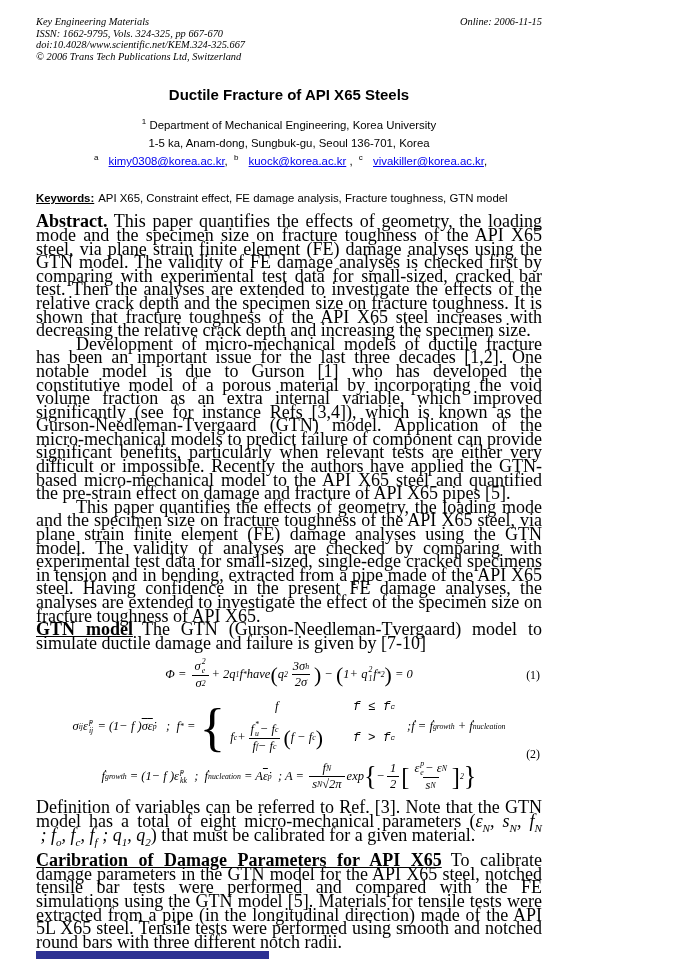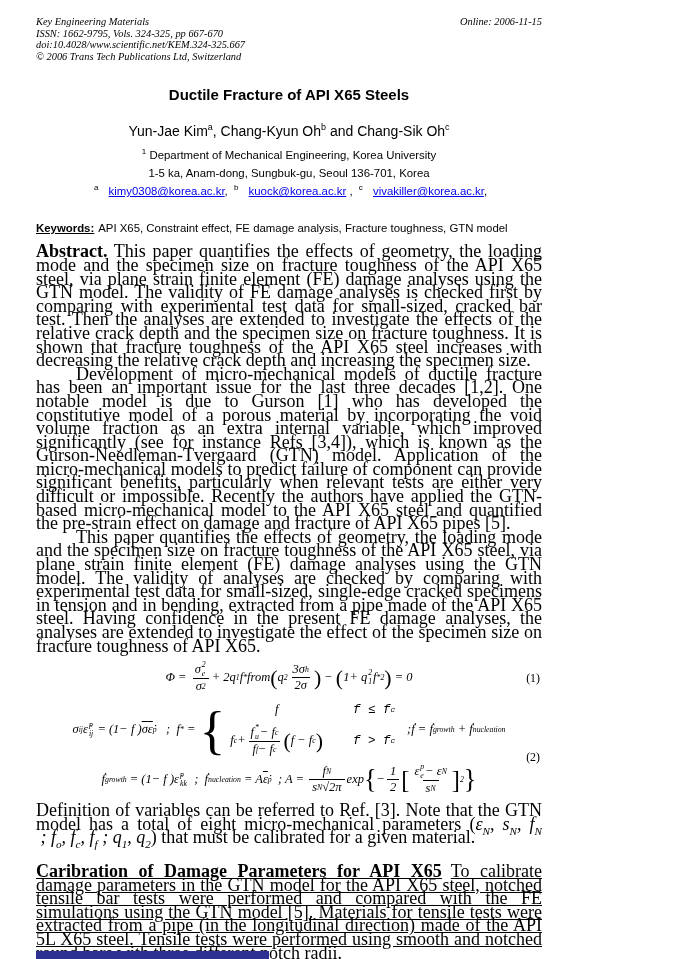--- a/index.html
+++ b/index.html
@@ -32,21 +32,21 @@
   .kw-label{font-weight:bold; text-decoration:underline; margin-right:4px;}
   
   .body-par{font-size:18px; line-height:13.6px; text-align:justify; margin:0;}
   .abstract{margin-top:11px;}
   .lbl-b{font-weight:bold;}
   .sec-h{font-size:11.9px; font-weight:bold; line-height:13.6px; margin-top:8px;}
   .sec-h2{margin-top:10px;}
   .indent{text-indent:40px;}
   .lbl-u{font-weight:bold; text-decoration:underline; margin-right:9px;}
   .defs{margin-top:8px;}
-  .calib{margin-top:20px;text-decoration:underline;}
+  .calib{margin-top:12px;}
   
   .eq-wrap{position:relative; font-size:12.5px; font-style:italic;
            font-family:"Liberation Serif", serif; margin-top:8px;}
   .eq-row{display:flex; justify-content:center; align-items:center; min-height:30px;}
   .eq2 .eq-row{margin-bottom:6px;}
   .eq-num{position:absolute; right:2px; top:50%; transform:translateY(-50%);
           font-style:normal; font-size:11.9px;}
   .eq2-num{top:58%;}
   .mt{white-space:pre;}
   sub,sup{font-size:0.62em; line-height:0;}
@@ -82,23 +82,20 @@
       <div>doi:10.4028/www.scientific.net/KEM.324-325.667</div>
       <div>© 2006 Trans Tech Publications Ltd, Switzerland</div>
     </div>
     <div class="hdr-right">Online: 2006-11-15</div>
   </div>
 
   <div class="title">
     <div>Ductile Fracture of API X65 Steels</div>
   </div>
 
-  <div class="authors">
-    <span>Yun-Jae Kim</span><sup>a</sup><span>, Chang-Kyun Oh</span><sup>b</sup><span> and Chang-Sik Oh</span><sup>c</sup>
-  </div>
 
   <div class="affil">
     <div><sup>1</sup><span> Department of Mechanical Engineering, Korea University</span></div>
     <div>1-5 ka, Anam-dong, Sungbuk-gu, Seoul 136-701, Korea</div>
   </div>
 
   <div class="emails">
     <span class="email-part"><sup>a </sup><a>kimy0308@korea.ac.kr</a><span>, </span></span><span class="email-part"><sup>b </sup><a>kuock@korea.ac.kr</a><span> , </span></span><span class="email-part"><sup>c </sup><a>vivakiller@korea.ac.kr</a><span>,</span></span>
   </div>
 
@@ -106,20 +103,23 @@
     <span class="kw-label">Keywords:</span><span>API X65, Constraint effect, FE damage analysis, Fracture toughness, GTN model</span>
   </div>
 
   <p class="body-par abstract">
     <span class="lbl-b">Abstract.</span><span> This paper quantifies the effects of geometry, the loading mode and the specimen size on fracture toughness of the API X65 steel, via plane strain finite element (FE) damage analyses using the GTN model.  The validity of FE damage analyses is checked first by comparing with experimental test data for small-sized, cracked bar test. Then the analyses are extended to investigate the effects of the relative crack depth and the specimen size on fracture toughness.  It is shown that fracture toughness of the API X65 steel increases with decreasing the relative crack depth and increasing the specimen size.</span>
   </p>
 
   <p class="body-par indent">Development of micro-mechanical models of ductile fracture has been an important issue for the last three decades [1,2].  One notable model is due to Gurson [1] who has developed the constitutive model of a porous material by incorporating the void volume fraction as an extra internal variable, which improved significantly (see for instance Refs [3,4]), which is known as the Gurson-Needleman-Tvergaard (GTN) model. Application of the micro-mechanical models to predict failure of component can provide significant benefits, particularly when relevant tests are either very difficult or impossible. Recently the authors have applied the GTN-based micro-mechanical model to the API X65 steel and quantified the pre-strain effect on damage and fracture of API X65 pipes [5].</p>
   <p class="body-par indent">This paper quantifies the effects of geometry, the loading mode and the specimen size on fracture toughness of the API X65 steel, via plane strain finite element (FE) damage analyses using the GTN model.  The validity of analyses are checked by comparing with experimental test data for small-sized, single-edge cracked specimens in tension and in bending, extracted from a pipe made of the API X65 steel.  Having confidence in the present FE damage analyses, the analyses are extended to investigate the effect of the specimen size on fracture toughness of API X65.</p>
 
+  <p class="body-par">
+    <span class="lbl-u">GTN model</span><span>The GTN (Gurson-Needleman-Tvergaard) model to simulate ductile damage and failure is given by [7-10]</span>
+  </p>
 
   <div class="eq-wrap">
     <div class="eq-row">
         <span class="mt">Φ = </span>
         <span class="frac">
           <span class="num">
             <span class="mt">σ</span>
             <span class="subsup">
               <span>2</span>
               <span>e</span>
@@ -127,21 +127,21 @@
           </span>
           <span class="den">
             <span class="over mt">σ</span>
             <sup>2</sup>
           </span>
         </span>
         <span class="mt">+ 2q</span>
         <sub>1</sub>
         <span class="mt">f</span>
         <sup>*</sup>
-        <span class="mt">from</span>
+        <span class="mt">have</span>
         <span class="big b-par">(</span>
         <span class="mt">q</span>
         <sub>2</sub>
         <span class="frac">
           <span class="num">
             <span class="mt">3σ</span>
             <sub>h</sub>
           </span>
           <span class="den">
             <span class="mt">2</span>

